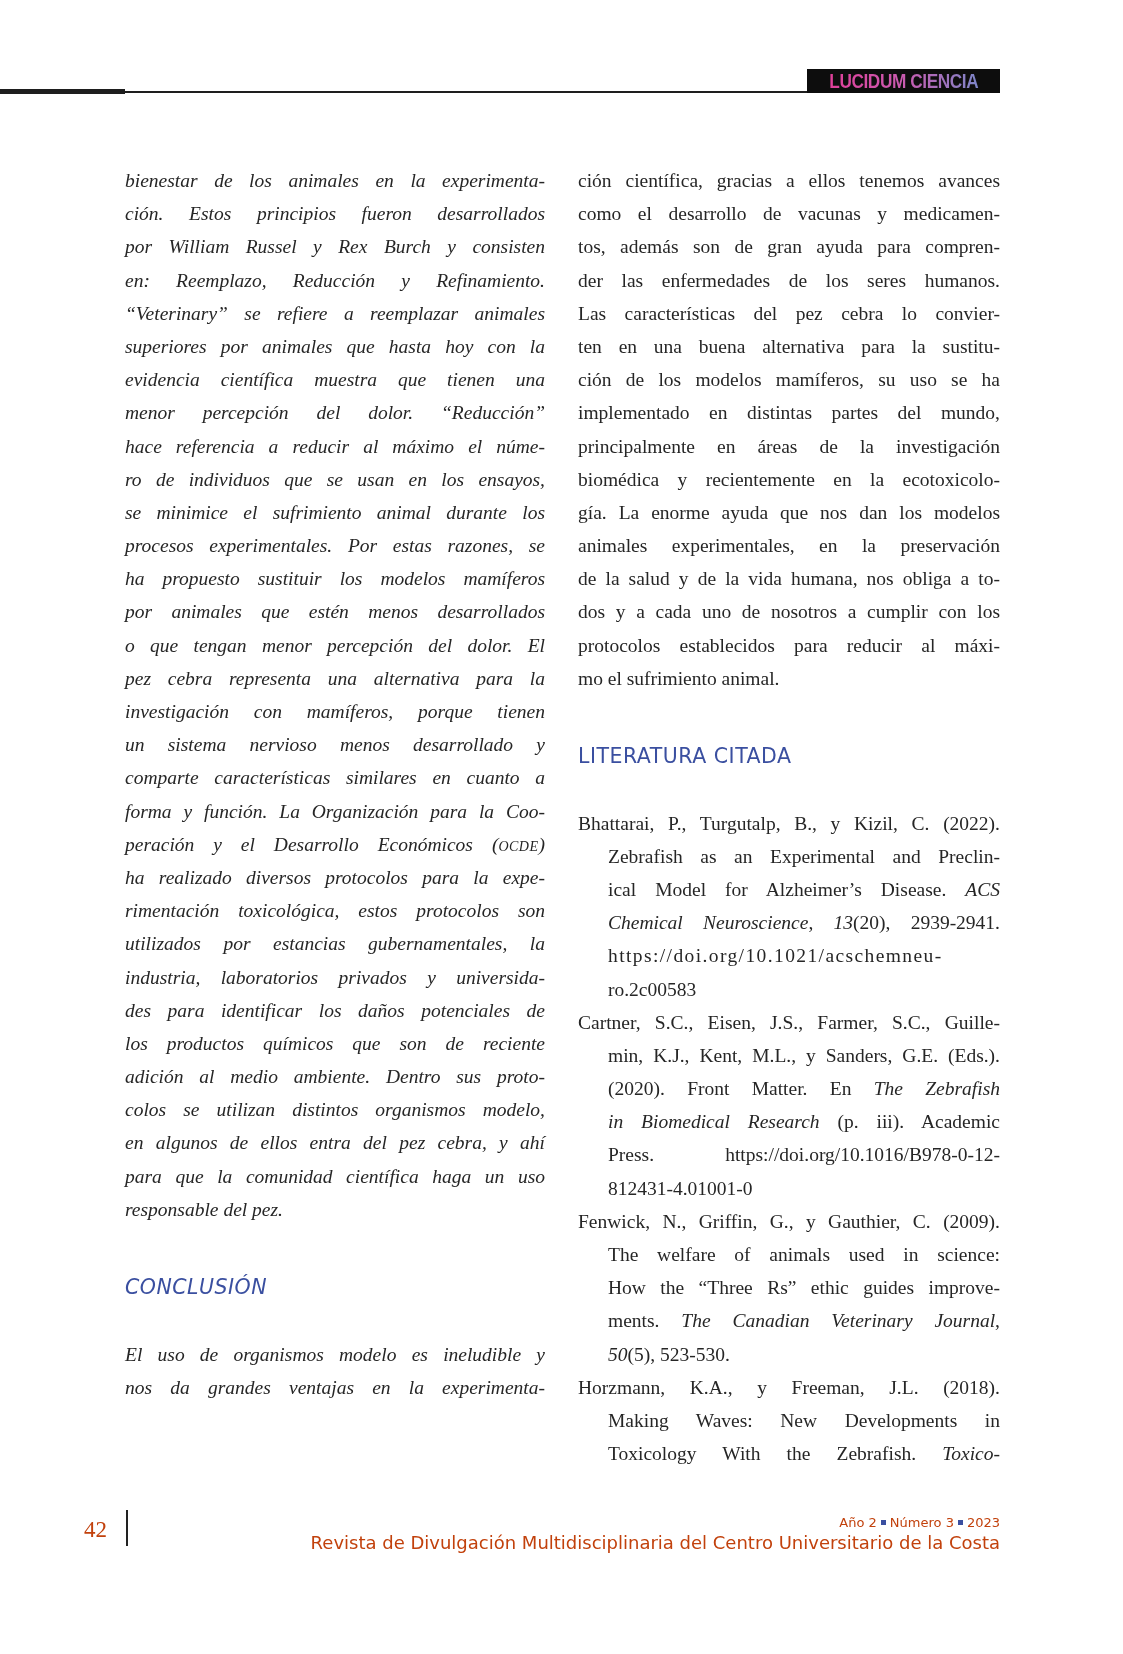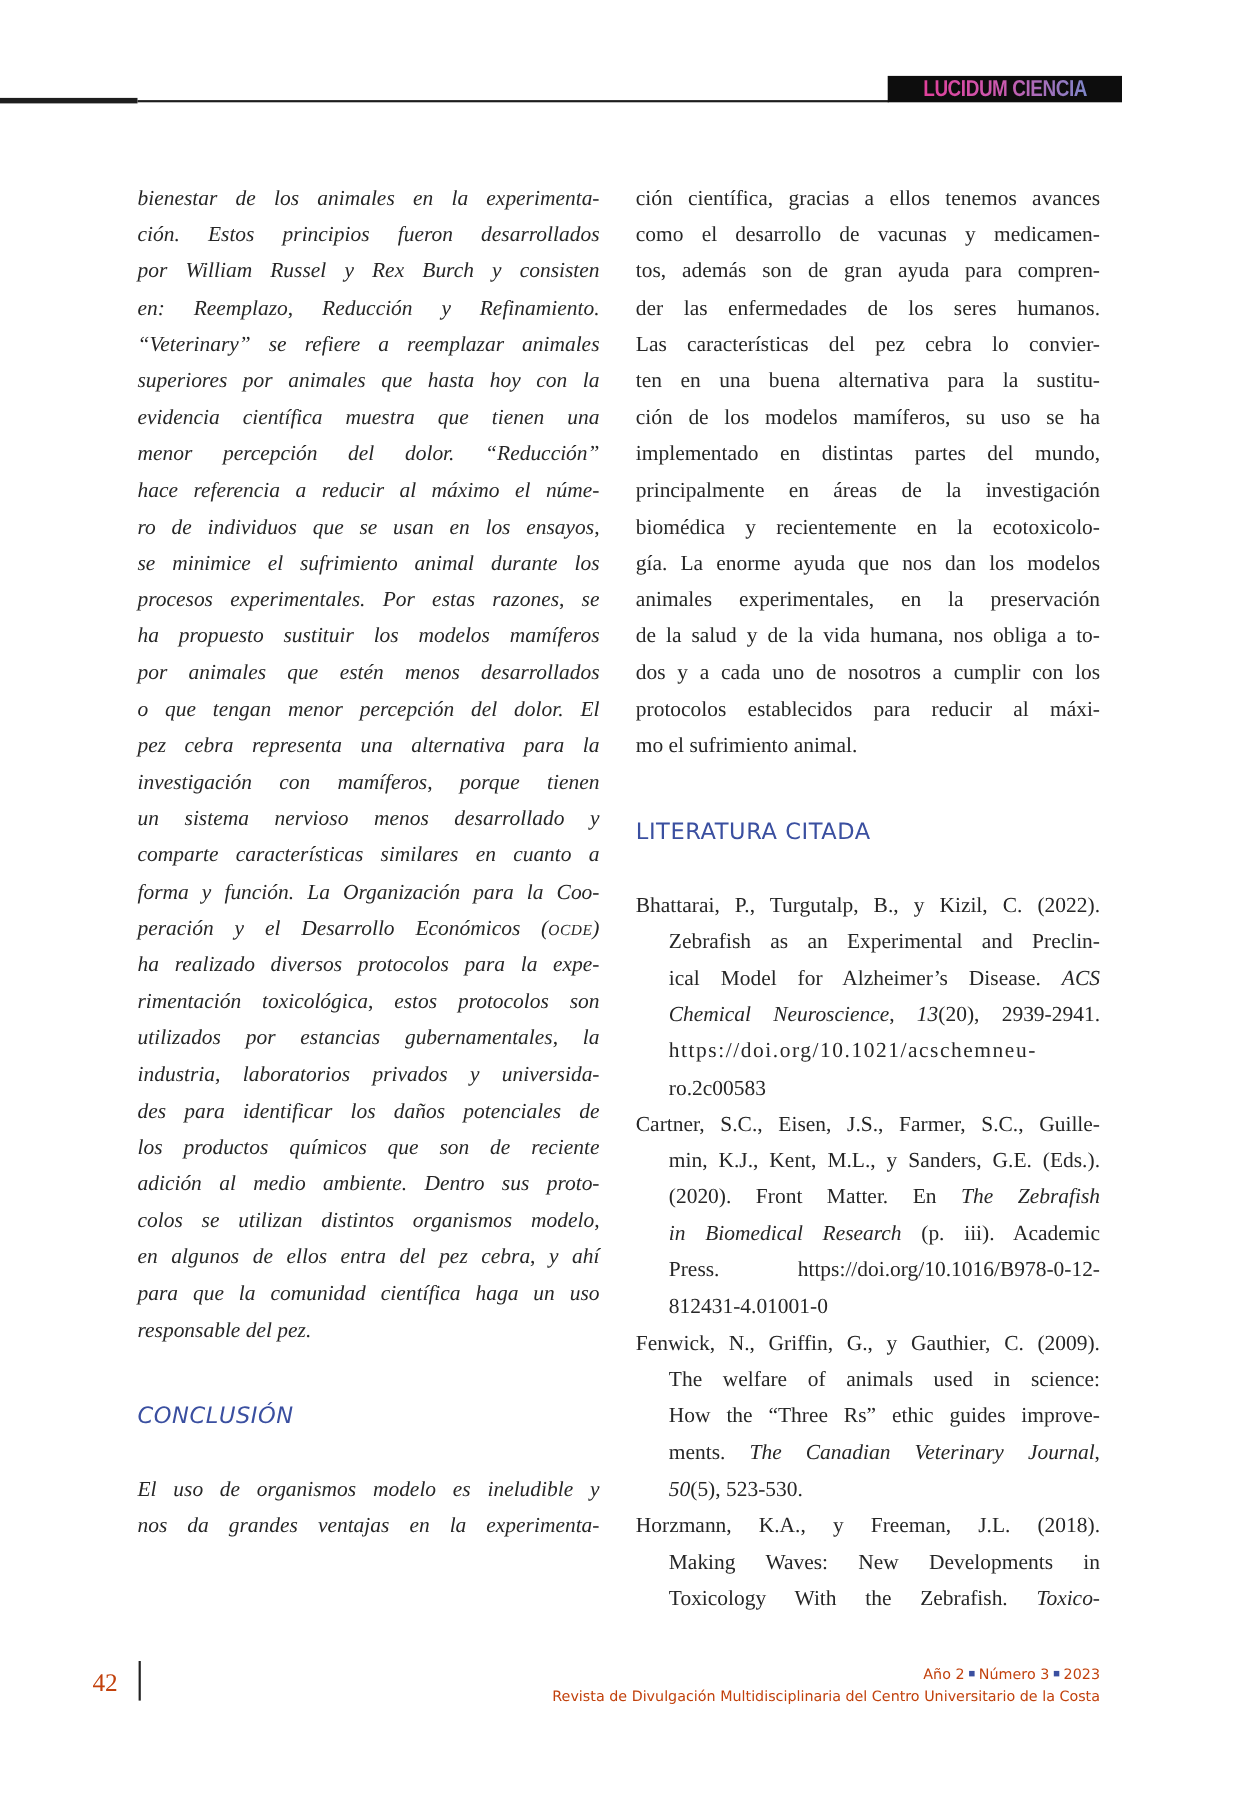--- a/index.html
+++ b/index.html
@@ -1,38 +1,38 @@
 <!DOCTYPE html>
 <html><head>
 <meta charset="utf-8">
 <style>
   html, body { margin: 0; padding: 0; background: #ffffff; }
   body { width: 1123px; height: 1654px; position: relative; overflow: hidden; font-family: "DejaVu Serif", "Liberation Serif", serif; color: #262626; }
   .header-rule-thick { position: absolute; left: 0; top: 89px; width: 125px; height: 5px; background: #1e1e1e; }
   .header-rule-thin { position: absolute; left: 125px; top: 91px; width: 683px; height: 2px; background: #1e1e1e; }
-  .brand { position: absolute; left: 807px; top: 69px; width: 213px; height: 24px; background: #0d0d0d; display: flex; align-items: center; justify-content: center; }
+  .brand { position: absolute; left: 807px; top: 69px; width: 193px; height: 24px; background: #0d0d0d; display: flex; align-items: center; justify-content: center; }
   .brand span { font-family: "Liberation Sans", sans-serif; font-weight: bold; font-size: 21px; letter-spacing: -0.5px; transform: scaleX(0.82); white-space: nowrap; background: linear-gradient(90deg, #e0409a 0%, #c95bb0 50%, #7d86c8 100%); -webkit-background-clip: text; background-clip: text; color: transparent; }
   .col { position: absolute; top: 164px; font-family: "Liberation Serif", serif; font-size: 19.5px; line-height: 33.2px; }
   .col-left { left: 125px; width: 420px; font-style: italic; }
   .col-right { left: 578px; width: 422px; }
   .line { display: block; text-align: justify; text-align-last: justify; white-space: nowrap; height: 33.2px; }
   .line.last { text-align-last: left; }
   .heading { font-family: "DejaVu Sans", sans-serif; font-size: 20.5px; color: #3a4fa0; letter-spacing: 0.5px; height: 33.2px; line-height: 33.2px; margin-top: 12px; }
   .gap { height: 33.2px; }
   .ref-line { display: block; white-space: nowrap; height: 33.2px; text-align: justify; text-align-last: justify; }
   .ref-line.indent { padding-left: 30px; }
   .ref-line.last { text-align-last: left; }
   .doi { letter-spacing: 1.4px; }
   em { font-style: italic; }
   .sc { font-variant: small-caps; letter-spacing: 0.5px; }
   .footer-page { position: absolute; left: 84px; top: 1517px; font-family: "Liberation Serif", serif; font-size: 23px; color: #c2410c; }
   .footer-divider { position: absolute; left: 126px; top: 1510px; width: 2px; height: 36px; background: #222; }
   .footer-meta { position: absolute; right: 123px; top: 1513px; text-align: right; font-family: "DejaVu Sans", sans-serif; color: #c2410c; }
   .footer-meta .issue { font-size: 13px; line-height: 20px; }
-  .footer-meta .journal { font-size: 13px; line-height: 20px; }
+  .footer-meta .journal { font-size: 18px; line-height: 20px; }
   .sq { display: inline-block; width: 5px; height: 5px; background: #3a4fa0; vertical-align: middle; margin: 0 4px; position: relative; top: -1px; }
 </style>
 </head>
 <body>
 
 <div class="header-rule-thick"></div>
 <div class="header-rule-thin"></div>
 <div class="brand">
   <span>LUCIDUM CIENCIA</span>
 </div>

